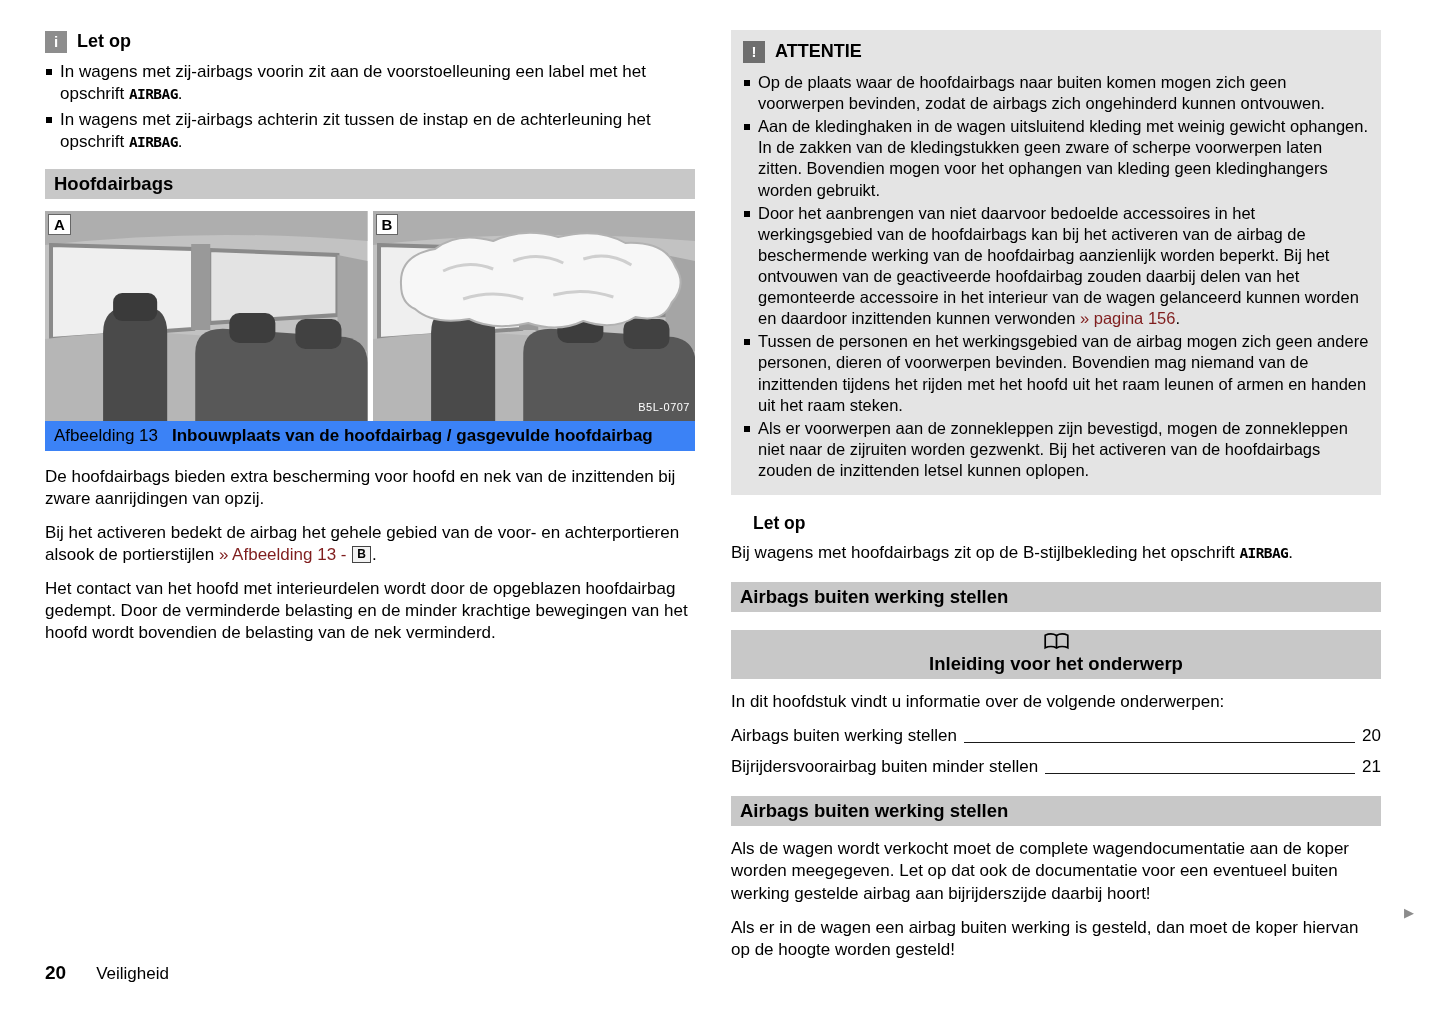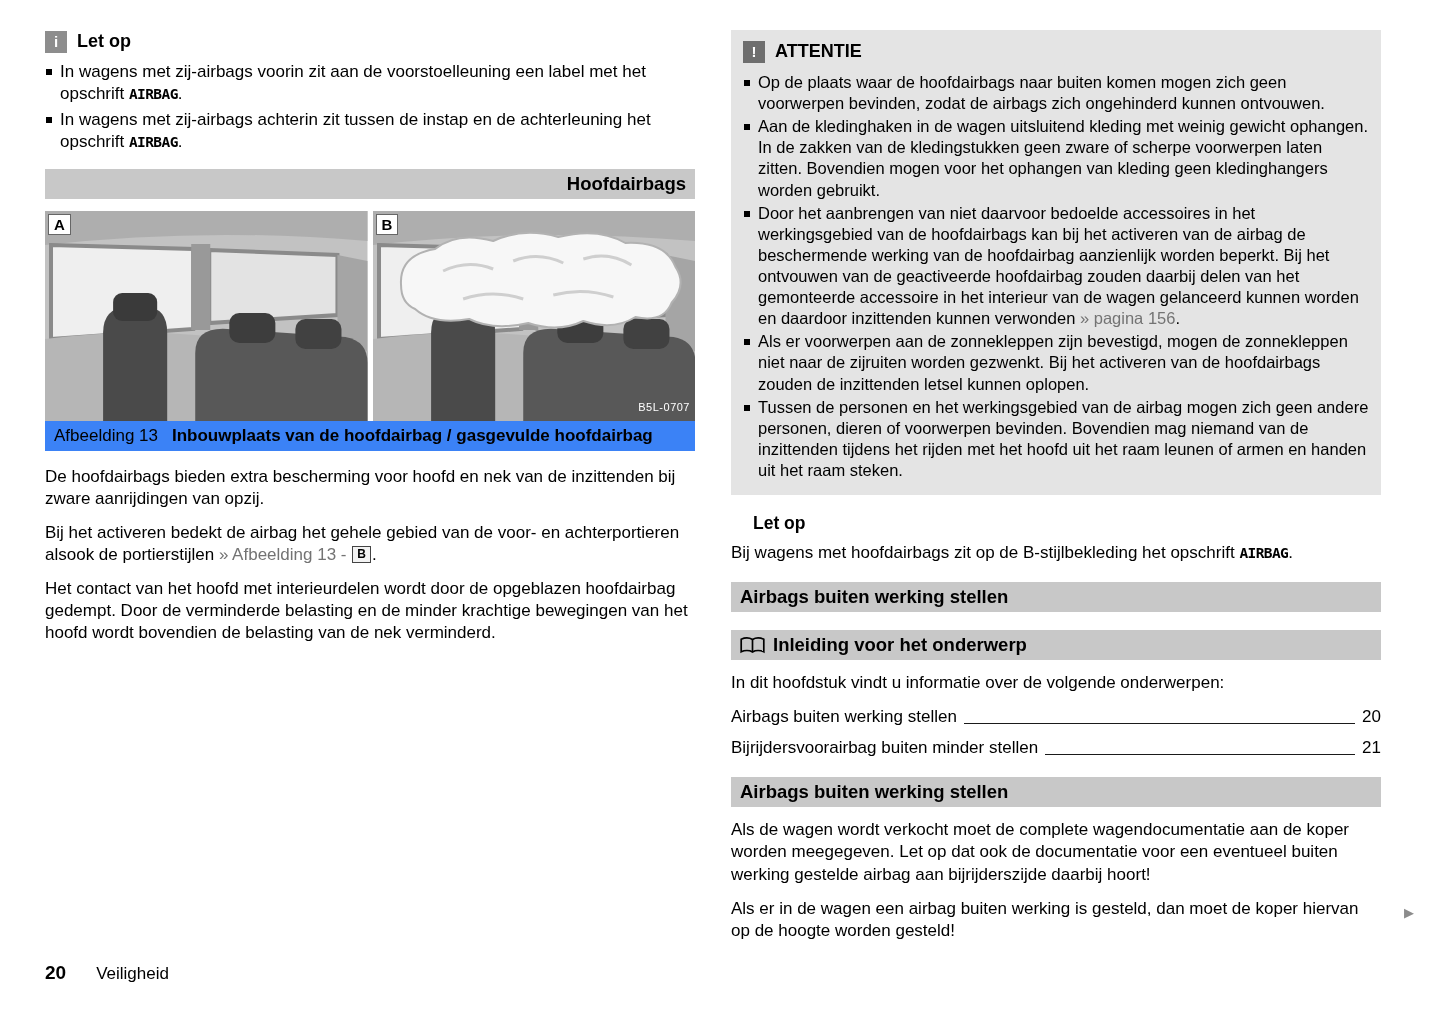--- a/index.html
+++ b/index.html
@@ -25,33 +25,33 @@
   ul.squares li { position:relative; padding-left:15px; margin-bottom:3px; }
   ul.squares li::before {
     content:""; position:absolute; left:1px; top:8px;
     width:6px; height:6px; background:#000;
   }
 
   .airbag-label {
     font-family:"DejaVu Sans Mono", monospace; font-weight:bold;
     font-size:14.5px; letter-spacing:-0.6px;
   }
-  .ref { color:#737373;margin-top:28px; }
+  .ref { color:#7f1d1d;margin-top:28px; }
   .kbox {
     display:inline-block; border:1px solid #444; background:#f3f3f3;
     font-size:12px; font-weight:bold; line-height:13px; padding:1px 4px;
     vertical-align:2px; margin:0 1px;
   }
 
   .section-bar {
     background:#c8c8c8; font-weight:bold; font-size:18.5px;
     padding:3px 9px; margin:18px 0 12px;
   }
-  .section-bar.first { margin-top:16px;text-align:right; }
-  .intro-bar { display:flex; align-items:center; gap:8px; }
+  .section-bar.first { margin-top:16px; }
+  .intro-bar { display:flex; align-items:center; gap:2px;flex-direction:column; }
 
   .figure { position:relative; display:flex; gap:5px; background:#fff; height:210px; }
   .fig-panel { position:relative; flex:1; overflow:hidden; }
   .fig-panel svg { display:block; width:100%; height:100%; }
   .fig-label {
     position:absolute; top:3px; left:3px; background:#fff; border:1px solid #666;
     padding:0 5px; font-size:15px; font-weight:bold; line-height:19px;
   }
   .fig-code { position:absolute; right:5px; bottom:7px; color:#fff; font-size:11px; letter-spacing:0.5px; }
   .fig-caption { background:#3b82f6; padding:4px 9px; margin-bottom:15px; }
@@ -165,22 +165,22 @@
       <div class="note-head">
         <span class="icon-box warn">!</span>
         <span>ATTENTIE</span>
       </div>
       <ul class="squares">
         <li><span>Op de plaats waar de hoofdairbags naar buiten komen mogen zich geen voorwerpen bevinden, zodat de airbags zich ongehinderd kunnen ontvouwen.</span></li>
         <li><span>Aan de kledinghaken in de wagen uitsluitend kleding met weinig gewicht ophangen. In de zakken van de kledingstukken geen zware of scherpe voorwerpen laten zitten. Bovendien mogen voor het ophangen van kleding geen kledinghangers worden gebruikt.</span></li>
         <li>
           <span>Door het aanbrengen van niet daarvoor bedoelde accessoires in het werkingsgebied van de hoofdairbags kan bij het activeren van de airbag de beschermende werking van de hoofdairbag aanzienlijk worden beperkt. Bij het ontvouwen van de geactiveerde hoofdairbag zouden daarbij delen van het gemonteerde accessoire in het interieur van de wagen gelanceerd kunnen worden en daardoor inzittenden kunnen verwonden </span><span class="ref">» pagina 156</span><span>.</span>
         </li>
+        <li><span>Tussen de personen en het werkingsgebied van de airbag mogen zich geen andere personen, dieren of voorwerpen bevinden. Bovendien mag niemand van de inzittenden tijdens het rijden met het hoofd uit het raam leunen of armen en handen uit het raam steken.</span></li>
         <li><span>Als er voorwerpen aan de zonnekleppen zijn bevestigd, mogen de zonnekleppen niet naar de zijruiten worden gezwenkt. Bij het activeren van de hoofdairbags zouden de inzittenden letsel kunnen oplopen.</span></li>
-        <li><span>Tussen de personen en het werkingsgebied van de airbag mogen zich geen andere personen, dieren of voorwerpen bevinden. Bovendien mag niemand van de inzittenden tijdens het rijden met het hoofd uit het raam leunen of armen en handen uit het raam steken.</span></li>
       </ul>
     </div>
 
     <div class="right-note-title">Let op</div>
     <p class="body-p">
       <span>Bij wagens met hoofdairbags zit op de B-stijlbekleding het opschrift </span><span class="airbag-label">AIRBAG</span><span>.</span>
     </p>
 
     <div class="section-bar">Airbags buiten werking stellen</div>
 

